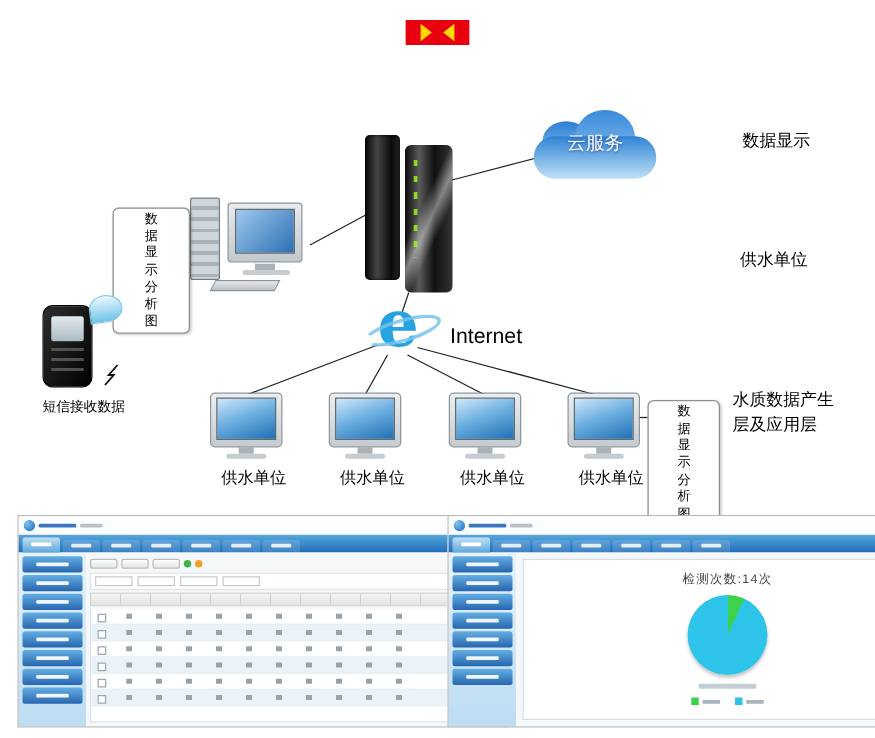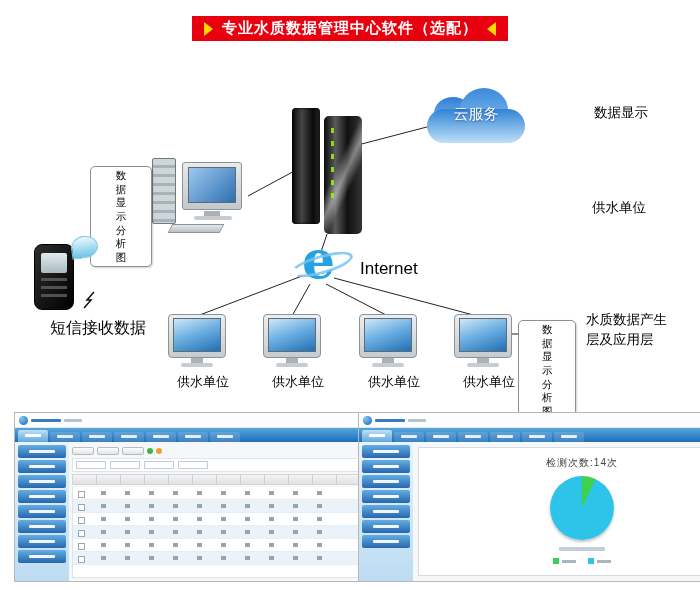--- a/index.html
+++ b/index.html
@@ -65,21 +65,21 @@
   .phone{left:34px;top:236px;width:66px;height:80px}
   .phone .body{position:absolute;left:0;top:8px;width:40px;height:66px;border:1px solid #000;border-radius:8px;
     background:linear-gradient(120deg,#2e2e2e,#000)}
   .phone .pscr{position:absolute;left:6px;top:8px;width:26px;height:20px;border-radius:2px;
     background:linear-gradient(#e2ebef,#a9bac2)}
   .phone .keys{position:absolute;left:6px;top:33px;width:26px;height:24px;opacity:.85;
     background:repeating-linear-gradient(180deg,#5c5c5c 0 3px,transparent 3px 8px)}
   .phone .bubble{position:absolute;right:2px;top:0;width:27px;height:22px;border:1px solid #7fc9e6;
     border-radius:50% 50% 50% 0;transform:rotate(-8deg);
     background:linear-gradient(#ecf8fd,#6fc4e6)}
-  .phone-caption{left:50px;top:318px;font-size:16px}
+  .phone-caption{left:34px;top:318px;font-size:11px}
 
   
   .ie{left:294px;top:242px;width:130px;height:50px}
   .ie .e{position:absolute;left:8px;top:-8px;font-size:52px;line-height:1;font-weight:bold;color:#25a3e1;
     font-family:"DejaVu Serif","Liberation Serif",serif}
   .ie .ring{position:absolute;left:-4px;top:13px;width:64px;height:19px;border:3px solid rgba(120,195,238,.85);
     border-left-color:transparent;border-radius:50%;transform:rotate(-16deg)}
   .ie .net{position:absolute;left:66px;top:17px;font-size:17px}
 
   
@@ -151,21 +151,20 @@
   .legend{margin-top:7px;display:flex;gap:12px;align-items:center}
   .lg{display:flex;gap:3px;align-items:center}
   .sw{width:6px;height:6px;display:inline-block}
   .lbar{width:14px;height:3px;background:#aab6bf;display:inline-block}
 </style>
 </head>
 <body>
 
 <div class="banner">
   <span class="chev left"></span>
-  <span>专业水质数据管理中心软件（选配）</span>
   <span class="chev right"></span>
 </div>
 
 <svg class="wires" width="700" height="410" viewBox="0 0 700 410">
   <line x1="248" y1="196" x2="300" y2="168"></line>
   <line x1="354" y1="146" x2="446" y2="122"></line>
   <line x1="327" y1="234" x2="321" y2="252"></line>
   <line x1="302" y1="276" x2="197" y2="316"></line>
   <line x1="310" y1="284" x2="292" y2="316"></line>
   <line x1="326" y1="284" x2="388" y2="316"></line>

